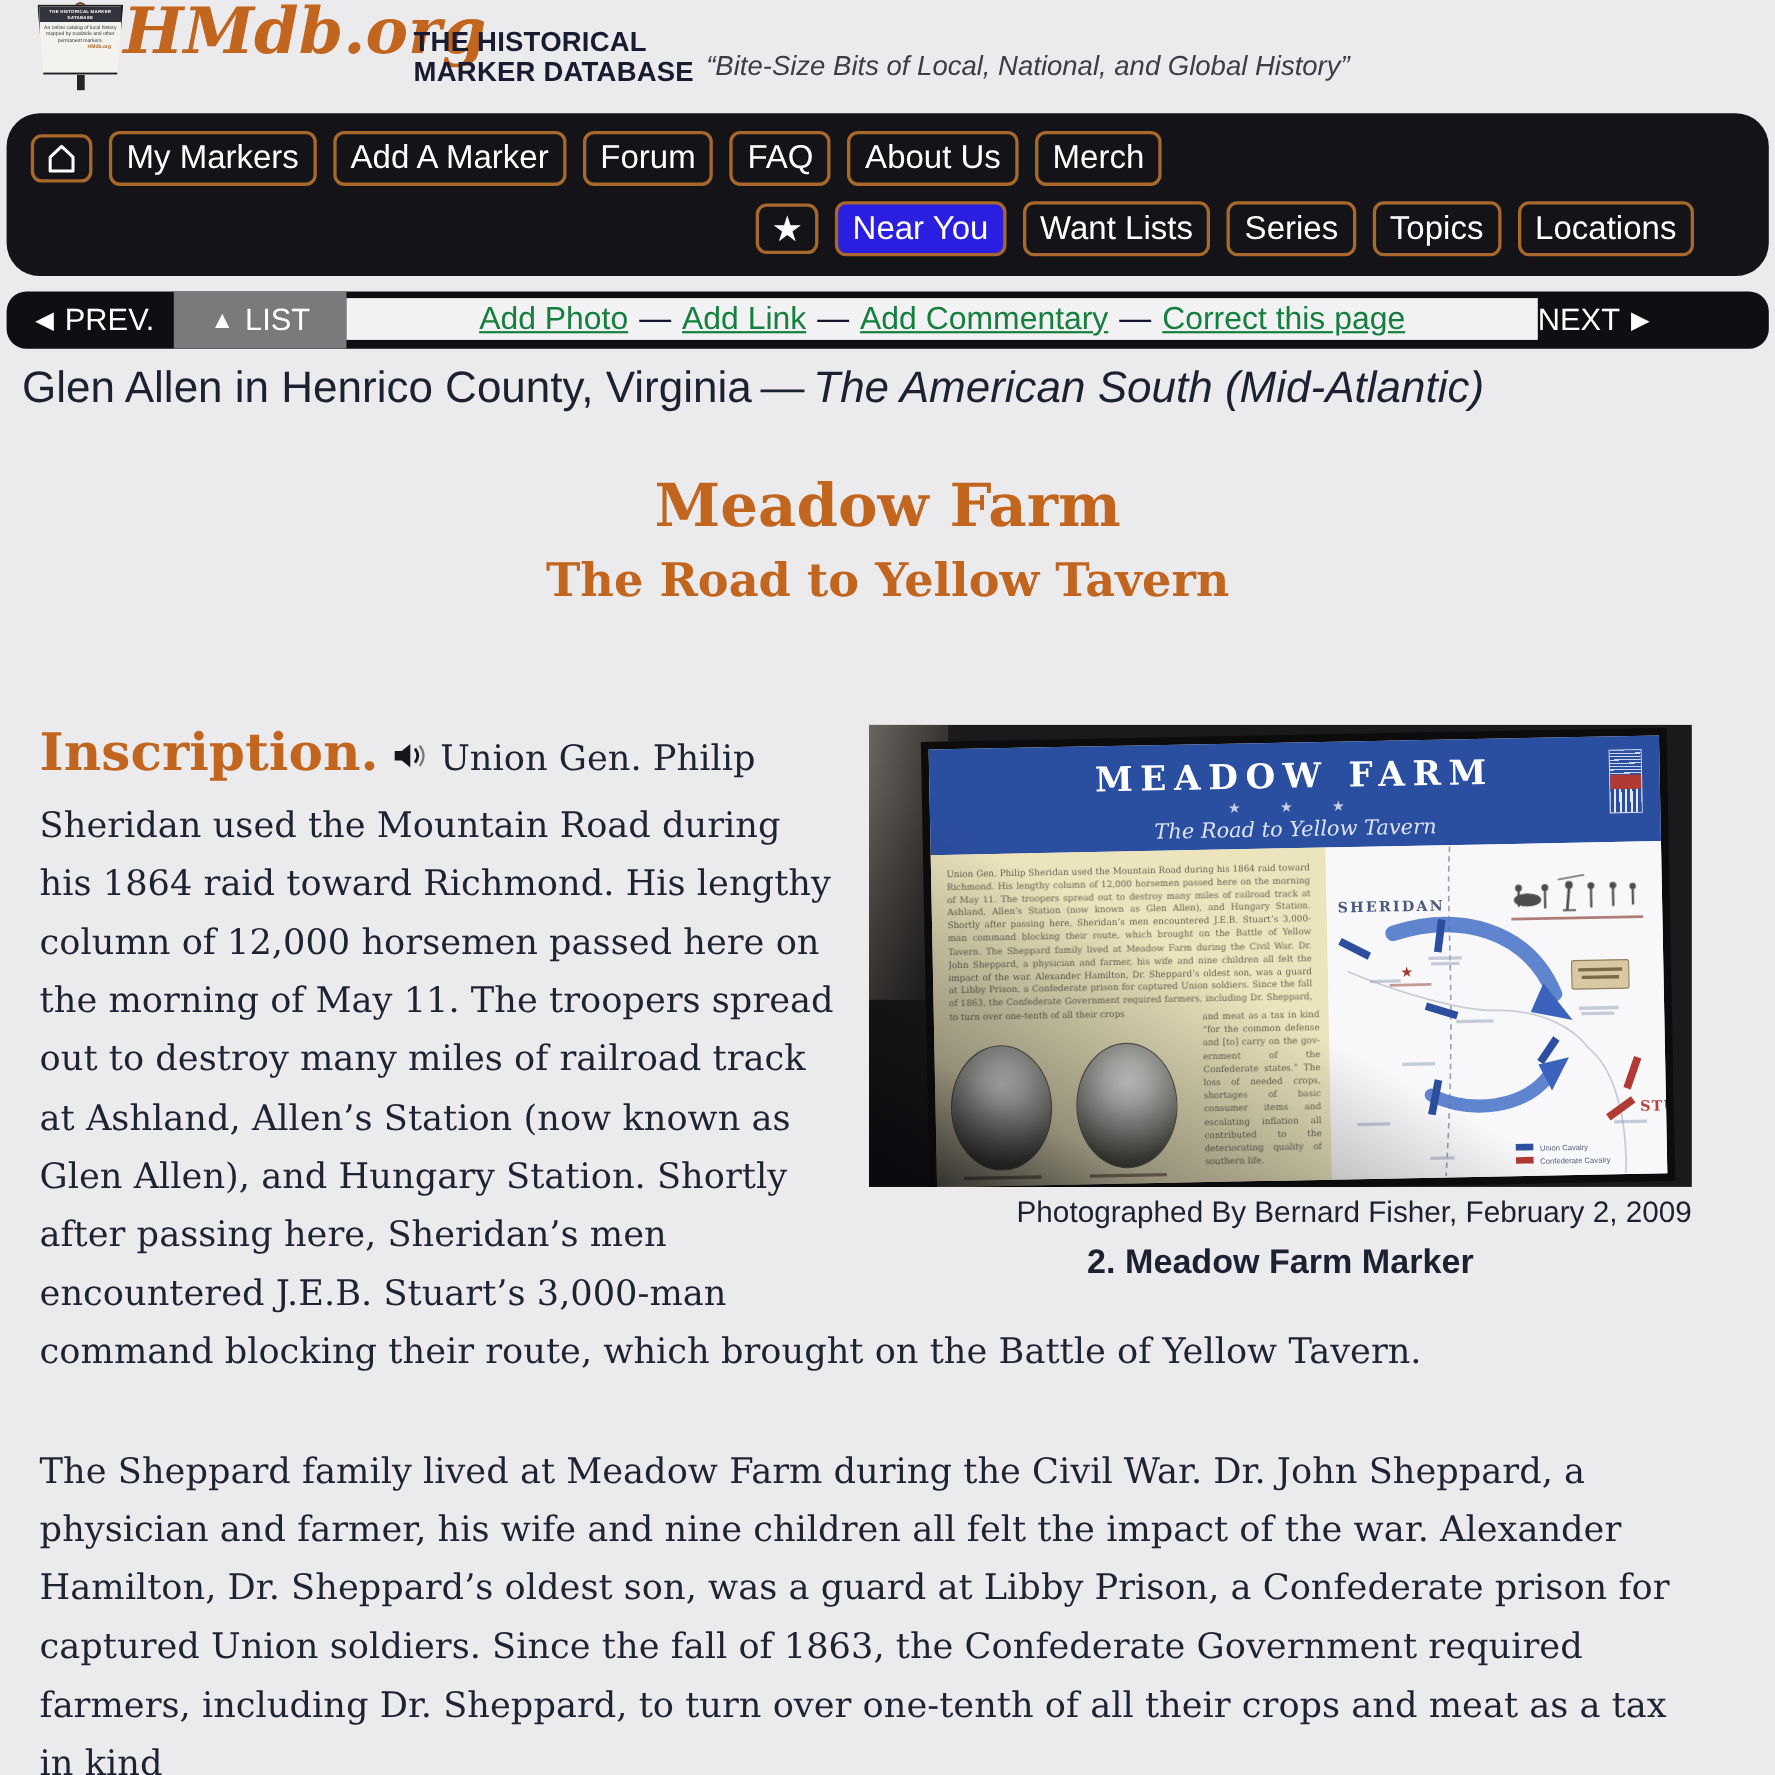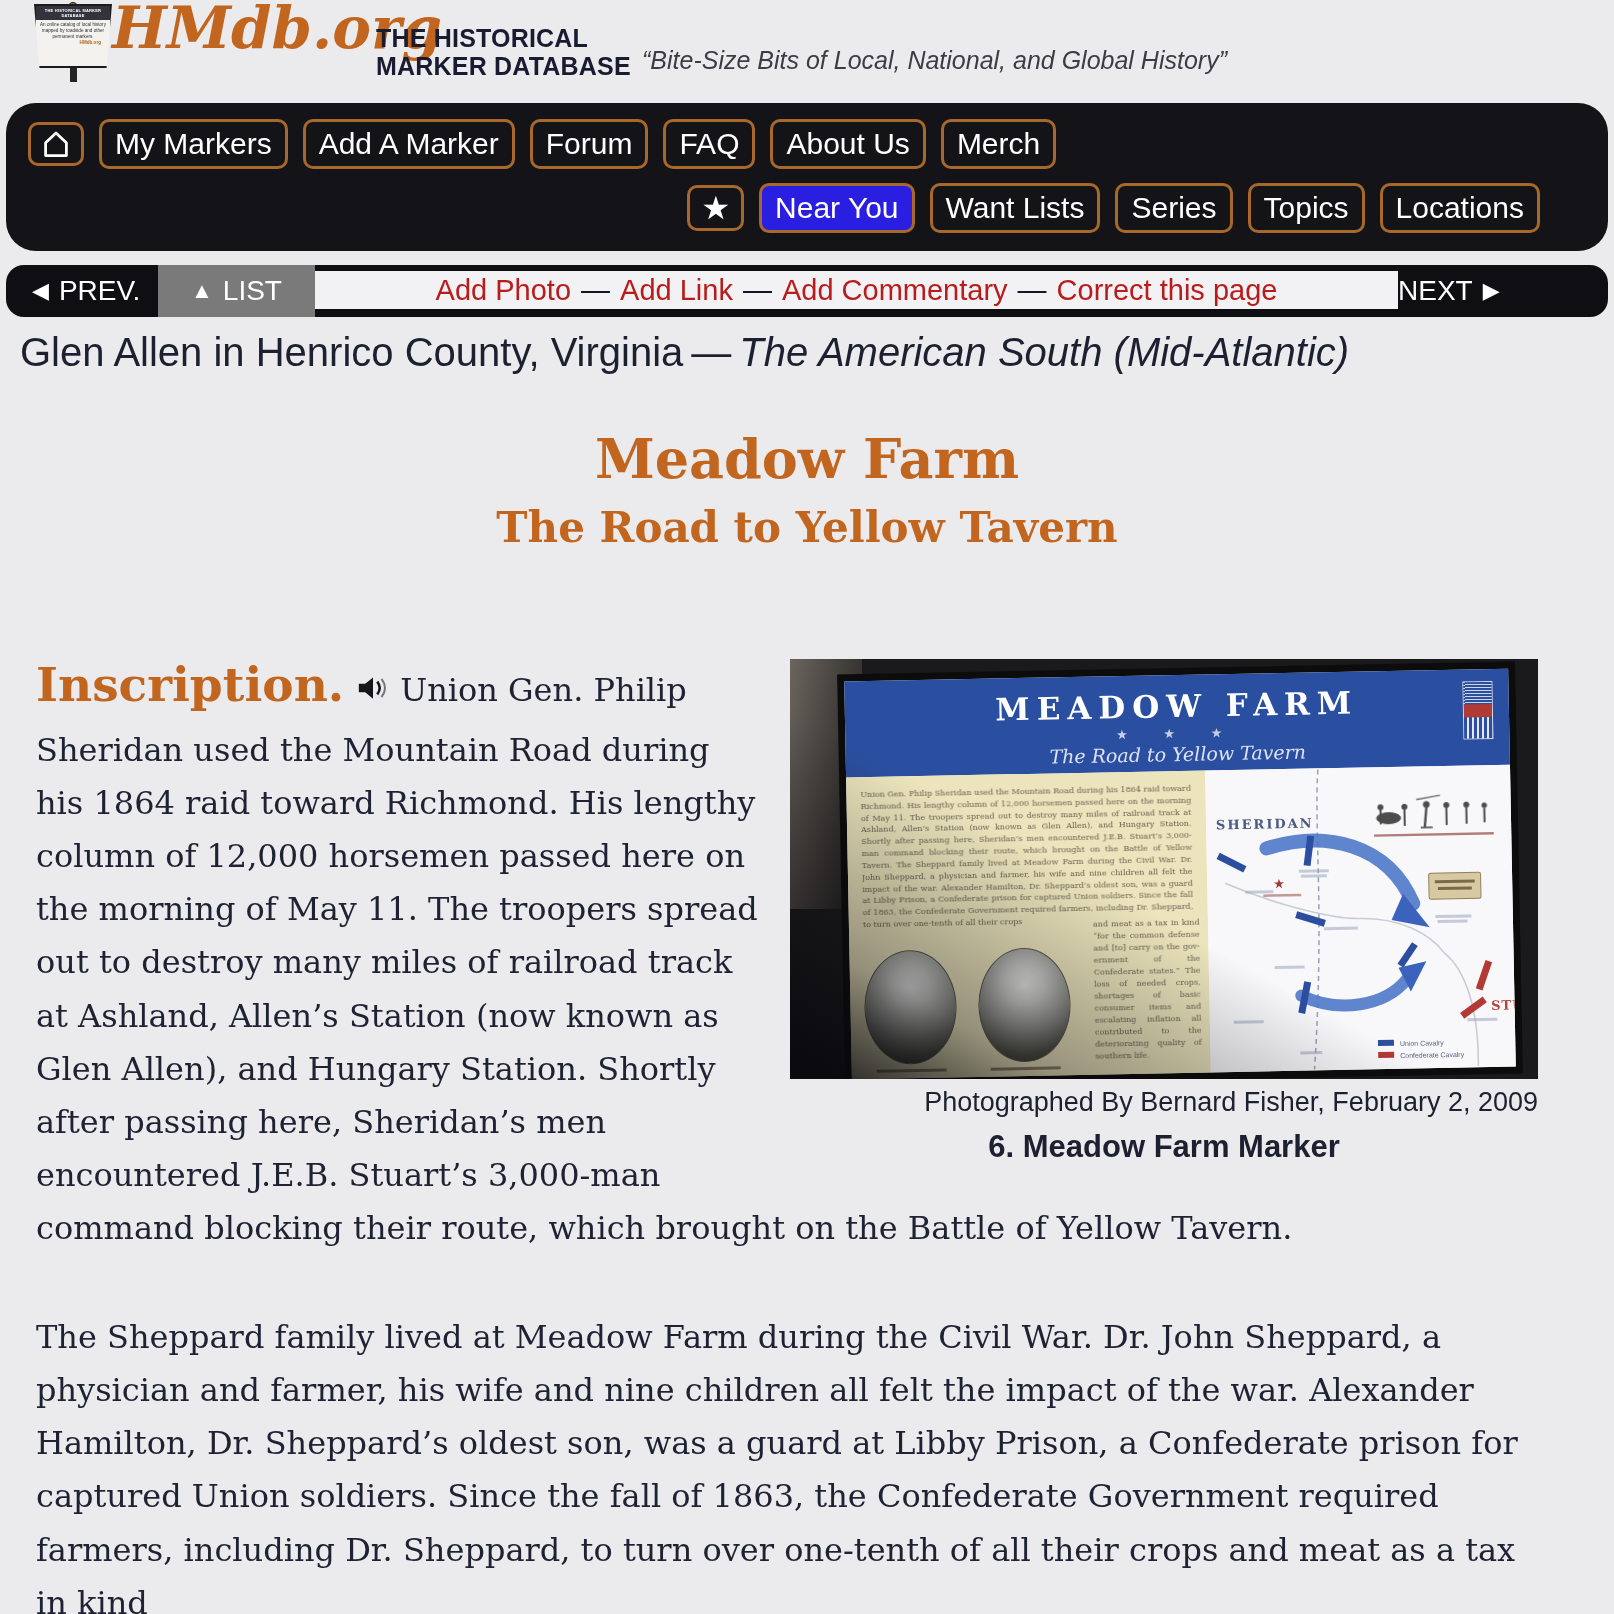--- a/index.html
+++ b/index.html
@@ -50,21 +50,21 @@
   .row2 { justify-content:flex-end; margin-top:14px; padding-right:46px; }
 
   
   .subnav { margin:14px 6px 0; height:52px; display:flex; background:#0f0f13; border-radius:18px; overflow:hidden; }
   .subnav-section { display:flex; align-items:center; color:#fff; font-size:28px; }
   .sn-prev { width:152px; padding-left:26px; cursor:pointer; }
   .sn-list { width:157px; background:#7a7a7a; justify-content:center; cursor:pointer; }
   .sn-arrow { font-size:22px; margin-right:10px; }
   .sn-next-arrow { font-size:22px; margin-left:10px; }
   .sn-links { flex:1; background:#f2f1f3; margin:6px 0 8px; display:flex; align-items:center; justify-content:center; }
-  .sn-links a { color:#b91c1c; font-size:29px; cursor:pointer; }
+  .sn-links a { color:#15803d; text-decoration:underline; font-size:29px; cursor:pointer; }
   .sn-sep { color:#15152c; margin:0 10px; font-size:29px; }
   .sn-next { width:210px; justify-content:flex-start; cursor:pointer; }
 
   
   .breadcrumb { margin:13px 0 0 20px; font-size:40px; color:#1c2030; }
   .breadcrumb .sep { margin:0 8px; }
   .breadcrumb i { font-style:italic; }
 
   
   .marker-title { text-align:center; font-family:"DejaVu Serif", serif; font-weight:bold; color:#c2651e; font-size:54px; margin:52px 0 0; }
@@ -301,21 +301,21 @@
                 <rect y="12" width="16" height="6" fill="#b23a34"></rect>
                 <text x="22" y="18.5" font-size="7" fill="#55607a">Confederate Cavalry</text>
               </g>
             </svg>
           </div>
         </div>
       </div>
       <div class="photo-shadow"></div>
     </div>
     <figcaption class="credit">Photographed By Bernard Fisher, February 2, 2009</figcaption>
-    <div class="fig-label">6. Meadow Farm Marker</div>
+    <div class="fig-label">2. Meadow Farm Marker</div>
   </figure>
 
   <p class="para"><span class="inscription-head">Inscription.</span><svg class="speaker-svg" viewBox="0 0 24 20">
         <path d="M2,7 H6.5 L12,2.5 V17.5 L6.5,13 H2 Z" fill="#15151c"></path>
         <path d="M15,5.5 Q18.5,10 15,14.5" stroke="#15151c" stroke-width="1.8" fill="none"></path>
         <path d="M18,3.5 Q23,10 18,16.5" stroke="#15151c" stroke-width="1.4" fill="none" opacity="0.55"></path>
       </svg><span>Union Gen. Philip Sheridan used the Mountain Road during his 1864 raid toward Richmond. His lengthy column of 12,000 horsemen passed here on the morning of May 11. The troopers spread out to destroy many miles of railroad track at Ashland, Allen’s Station (now known as Glen Allen), and Hungary Station. Shortly after passing here, Sheridan’s men encountered J.E.B. Stuart’s 3,000-man command blocking their route, which brought on the Battle of Yellow Tavern.</span></p>
 
   <p class="para para2">The Sheppard family lived at Meadow Farm during the Civil War. Dr. John Sheppard, a physician and farmer, his wife and nine children all felt the impact of the war. Alexander Hamilton, Dr. Sheppard’s oldest son, was a guard at Libby Prison, a Confederate prison for captured Union soldiers. Since the fall of 1863, the Confederate Government required farmers, including Dr. Sheppard, to turn over one-tenth of all their crops and meat as a tax in kind</p>
 

